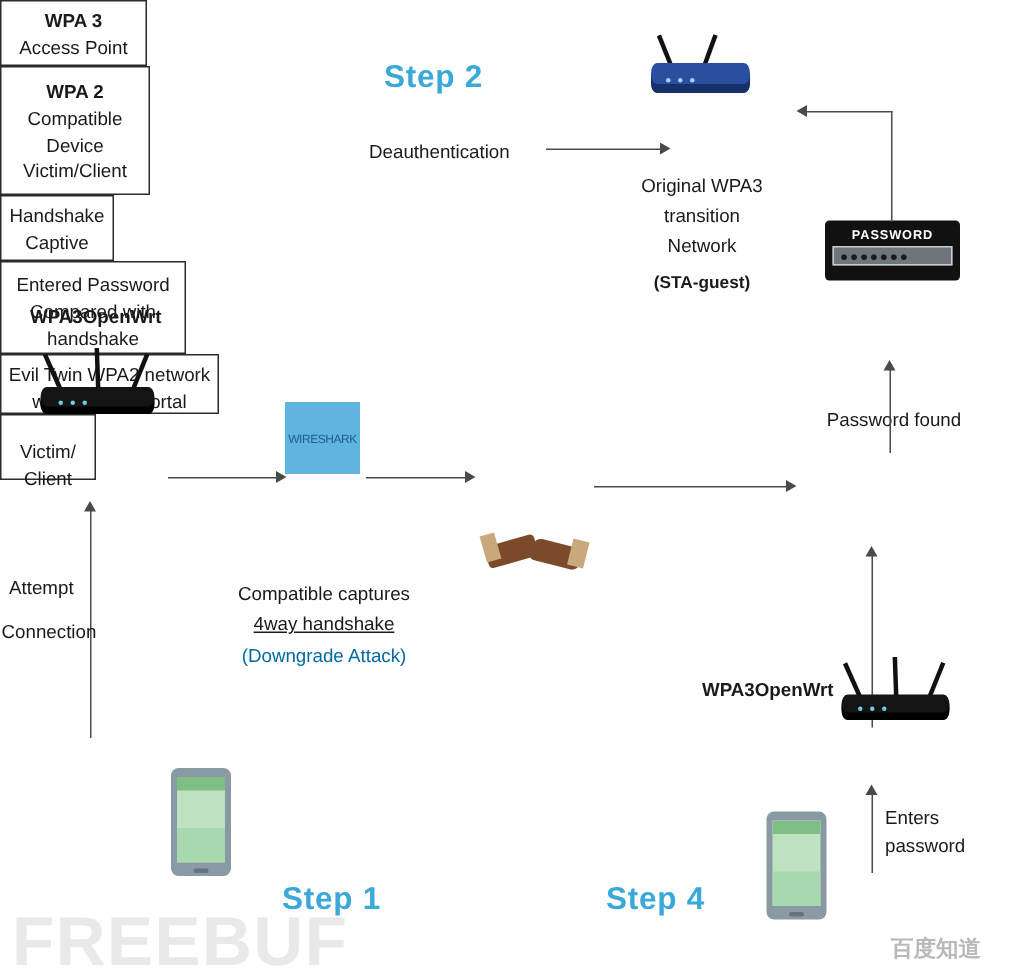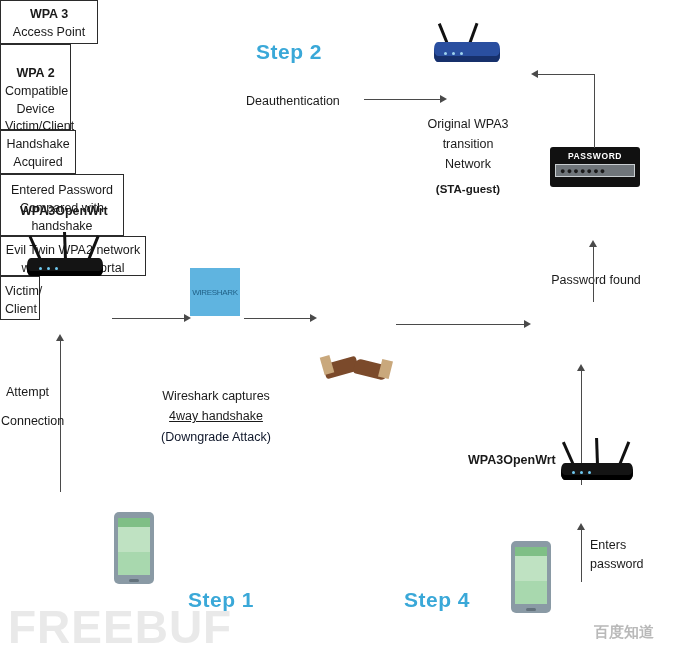--- a/index.html
+++ b/index.html
@@ -37,21 +37,21 @@
   .box {
     border: 1px solid #2b2b2b;
     background: #ffffff;
     color: #1a1a1a;
     font-size: 12.5px;
     line-height: 1.42;
     text-align: center;
     box-sizing: border-box;
     padding: 5px 4px;
   }
-  .cyan { color: #0f172a; }
+  .cyan { color: #0369a1; }
   .line {
     background: #4a4a4a;
     position: absolute;
   }
   .hline { height: 1px; }
   .vline { width: 1px; }
   .arrow {
     position: absolute;
     width: 0; height: 0;
   }
@@ -246,47 +246,47 @@
   <div class="box" style="left:12px; top:290px; width:98px; height:44px;">
     <div class="bold">WPA 3</div>
     <div>Access Point</div>
   </div>
 
   <div class="line vline" style="left:60px; top:338px; height:154px;"></div>
   <div class="arrow arrow-up" style="left:56px; top:334px;"></div>
   <div class="abs plain-text" style="left:6px; top:383px;">Attempt</div>
   <div class="abs plain-text" style="left:1px; top:412px;">Connection</div>
 
-  <div class="box" style="left:32px; top:492px; width:71px; height:86px; text-align:center; padding-top:20px;">
+  <div class="box" style="left:32px; top:492px; width:100px; height:86px; text-align:center; padding-top:8px;">
     <div class="bold">WPA 2</div>
     <div>Compatible</div>
     <div>Device</div>
     <div>Victim/Client</div>
   </div>
 
   <div class="phone" style="left:114px; top:512px; width:40px; height:72px;">
     <div class="screen">
       <div class="top"></div>
       <div class="wv"></div>
     </div>
     <div class="home"></div>
   </div>
 
   <div class="abs step-label" style="left:188px; top:588px;text-align:center;">Step 1</div>
 
   <div class="shark-tile" style="left:190px; top:268px; width:50px; height:48px;">
     <span class="fin">WIRESHARK</span>
   </div>
-  <div class="abs plain-text center" style="left:148px; top:342px; width:136px;">Wireshark captures</div>
+  <div class="abs plain-text center" style="left:148px; top:342px; width:136px;">Compatible captures</div>
   <div class="abs plain-text center" style="left:148px; top:362px; width:136px;text-decoration:underline;">4way handshake</div>
   <div class="abs plain-text center cyan" style="left:148px; top:383px; width:136px;">(Downgrade Attack)</div>
 
   <div class="box" style="left:318px; top:296px; width:76px; height:44px;">
     <div>Handshake</div>
-    <div>Acquired</div>
+    <div>Captive</div>
   </div>
 
   <div class="handshake" style="left:322px; top:350px; width:70px; height:36px;">
     <div class="h1" style="left:2px; top:10px; width:34px; height:15px; transform:rotate(-16deg);"></div>
     <div class="h2" style="left:32px; top:12px; width:34px; height:15px; transform:rotate(14deg);"></div>
     <div class="cuff" style="left:0px; top:6px; width:10px; height:18px; transform:rotate(-16deg);"></div>
     <div class="cuff" style="left:58px; top:10px; width:11px; height:18px; transform:rotate(14deg);"></div>
   </div>
 
   <div class="line hline" style="left:112px; top:318px; width:72px;"></div>
@@ -333,21 +333,21 @@
   <div class="abs plain-text" style="left:590px; top:555px;">password</div>
 
   <div class="phone" style="left:511px; top:541px; width:40px; height:72px;">
     <div class="screen">
       <div class="top"></div>
       <div class="wv"></div>
     </div>
     <div class="home"></div>
   </div>
 
-  <div class="box" style="left:562px; top:578px; width:40px; height:44px; padding-top:6px;">
+  <div class="box" style="left:562px; top:578px; width:64px; height:44px; padding-top:16px;">
     <div>Victim/</div>
     <div>Client</div>
   </div>
 
   <div class="abs step-label" style="left:404px; top:588px;">Step 4</div>
 
   <div class="wm-freebuf" style="left:8px; top:600px;">FREEBUF</div>
   <div class="wm-baidu" style="left:594px; top:623px;text-align:right;">百度知道</div>
 
 </div>

